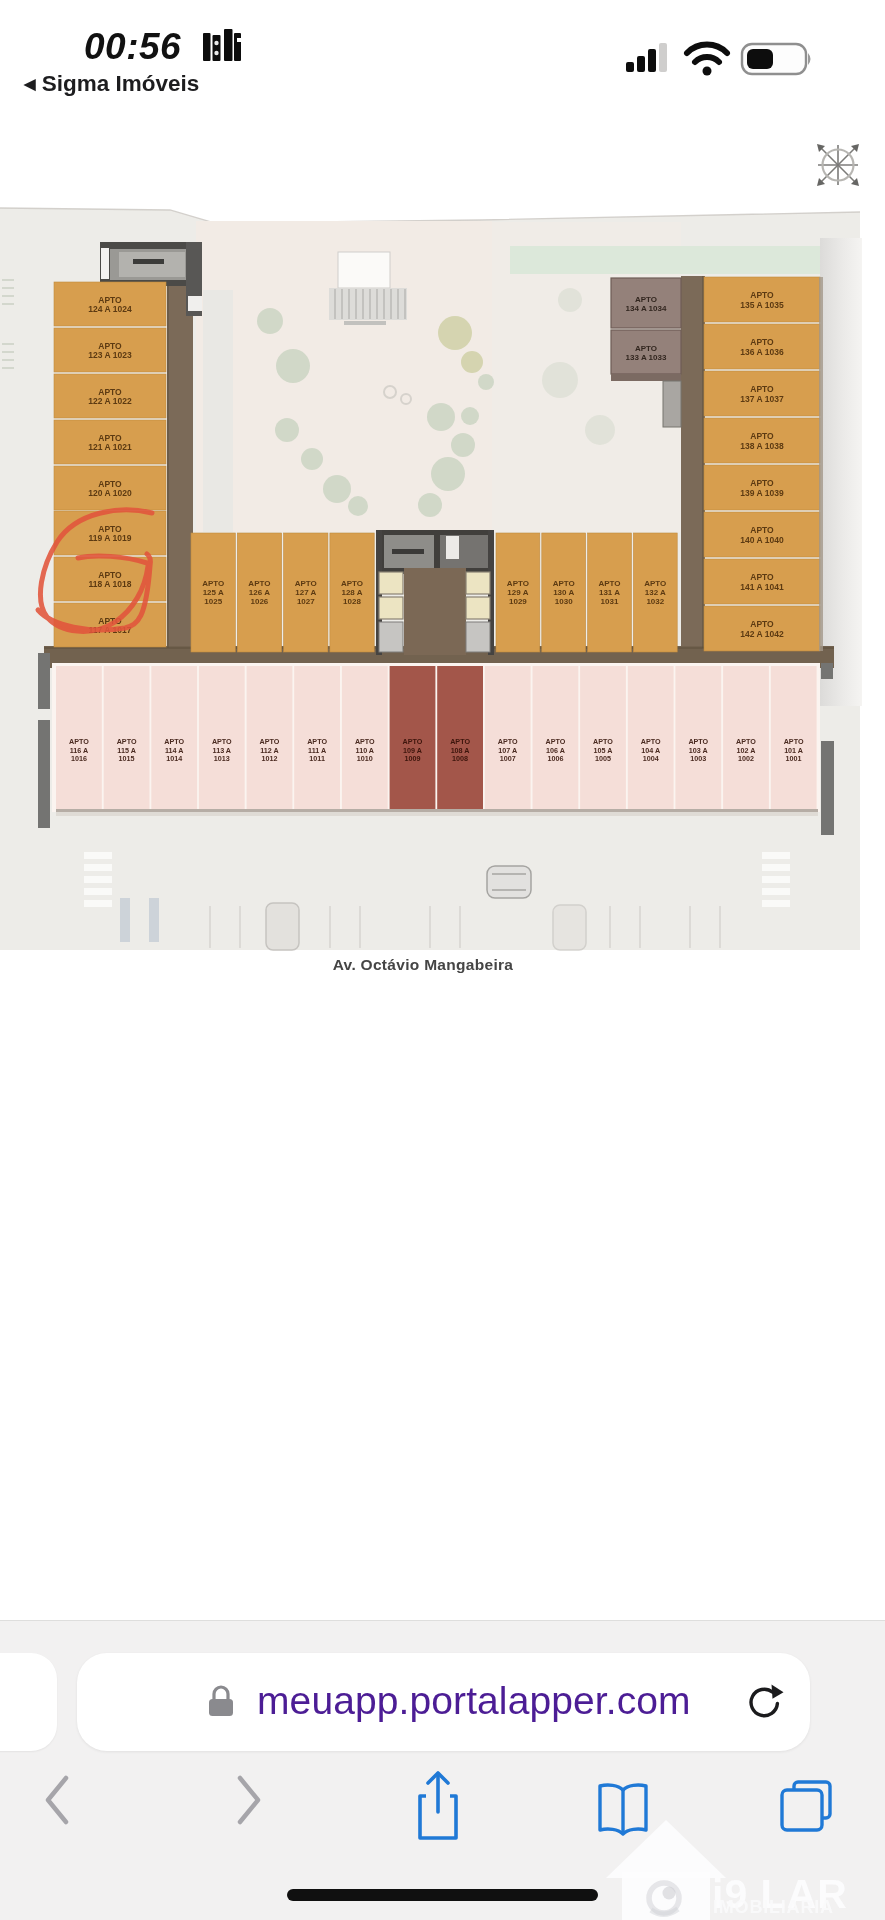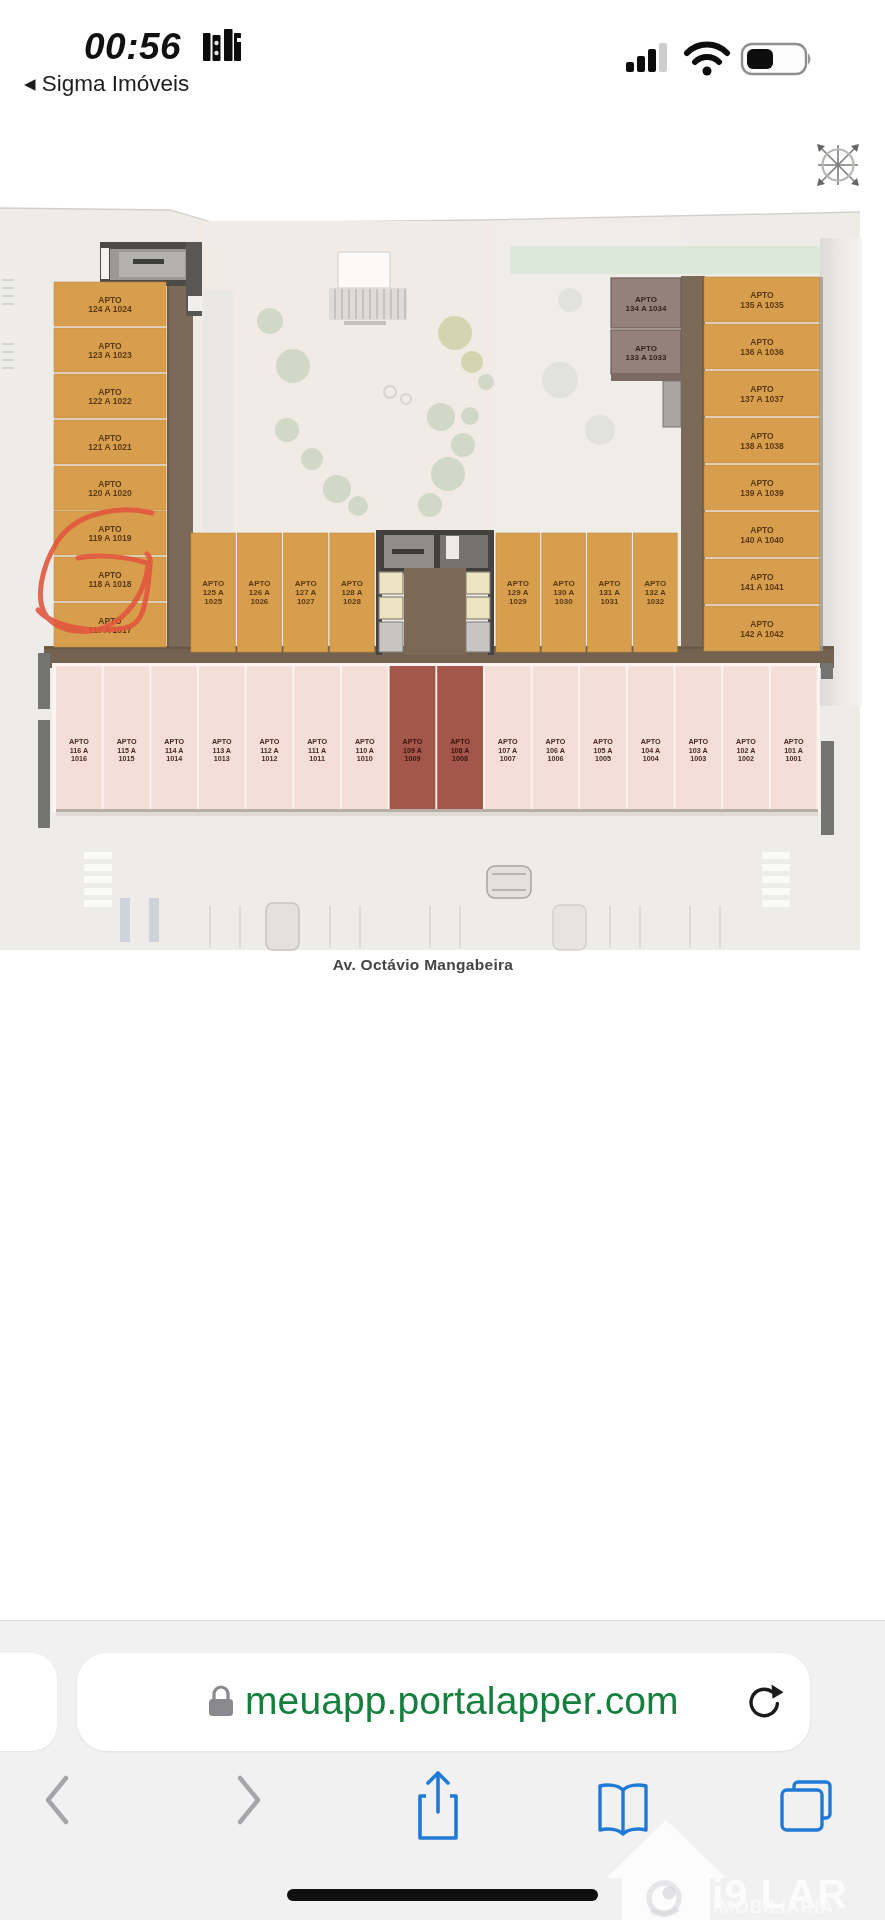--- a/index.html
+++ b/index.html
@@ -15,21 +15,21 @@
 <svg class="abs" style="left:202px;top:29px;" width="40" height="34" viewBox="0 0 40 34">
 <rect x="1" y="4" width="7.5" height="28" rx="1" fill="#0c0c0c"></rect>
 <rect x="10.5" y="6" width="8" height="26" rx="1" fill="#0c0c0c"></rect>
 <circle cx="14.5" cy="14" r="2.2" fill="#e8e8e8"></circle>
 <circle cx="14.5" cy="24" r="2.2" fill="#e8e8e8"></circle>
 <rect x="22" y="0" width="8.5" height="32" rx="1" fill="#0c0c0c"></rect>
 <rect x="32" y="4" width="7" height="28" rx="1" fill="#0c0c0c"></rect>
 <rect x="35" y="9" width="4.5" height="4" fill="#ffffff"></rect>
 </svg>
 
-<div class="abs" style="left:24px;top:71px;font-size:22.5px;font-weight:normal;color:#1d1d1f;">
+<div class="abs" style="left:24px;top:71px;font-size:22.5px;font-weight:bold;color:#1d1d1f;">
 <span style="font-size:15px;vertical-align:2px;">◀</span> Sigma Imóveis</div>
 
 <svg class="abs" style="left:626px;top:42px;" width="46" height="32" viewBox="0 0 46 32">
 <rect x="0" y="20" width="8" height="10" rx="2" fill="#0d0d0d"></rect>
 <rect x="11" y="14" width="8" height="16" rx="2" fill="#0d0d0d"></rect>
 <rect x="22" y="7" width="8" height="23" rx="2" fill="#0d0d0d"></rect>
 <rect x="33" y="1" width="8" height="29" rx="2" fill="#cfcecd"></rect>
 </svg>
 
 <svg class="abs" style="left:682px;top:40px;" width="50" height="36" viewBox="0 0 50 36">
@@ -548,21 +548,21 @@
 
 <div class="abs" style="left:-28px;top:1653px;width:85px;height:98px;background:#ffffff;border-radius:26px;box-shadow:0 1px 2px rgba(0,0,0,0.06);"></div>
 
 <div class="abs" style="left:77px;top:1653px;width:733px;height:98px;background:#ffffff;border-radius:30px;box-shadow:0 1px 3px rgba(0,0,0,0.07);"></div>
 
 <svg class="abs" style="left:207px;top:1684px;" width="28" height="34" viewBox="0 0 28 34">
 <path d="M7,16 V10 a7,7 0 0 1 14,0 V16" fill="none" stroke="#8a8a8e" stroke-width="3.2"></path>
 <rect x="2" y="15" width="24" height="17" rx="3.5" fill="#8a8a8e"></rect>
 </svg>
 
-<div class="abs" style="left:245px;top:1679px;font-size:39px;color:#15803d;letter-spacing:0.1px;">meuapp.portalapper.com</div>
+<div class="abs" style="left:257px;top:1679px;font-size:39px;color:#4c1d95;letter-spacing:0.1px;">meuapp.portalapper.com</div>
 
 <svg class="abs" style="left:744px;top:1682px;" width="40" height="40" viewBox="0 0 40 40">
 <path d="M28.6,10.2 A13.2,13.2 0 1 0 33.4,21.5" fill="none" stroke="#1b1b1d" stroke-width="3.4" stroke-linecap="round"></path>
 <polygon points="27.5,2.5 39.5,10.2 28.5,16.8" fill="#1b1b1d"></polygon>
 </svg>
 
 <svg class="abs" style="left:38px;top:1772px;" width="40" height="56" viewBox="0 0 40 56">
 <polyline points="28,6 10,28 28,50" fill="none" stroke="#a6a5aa" stroke-width="4.5" stroke-linecap="round" stroke-linejoin="round"></polyline>
 </svg>
 

